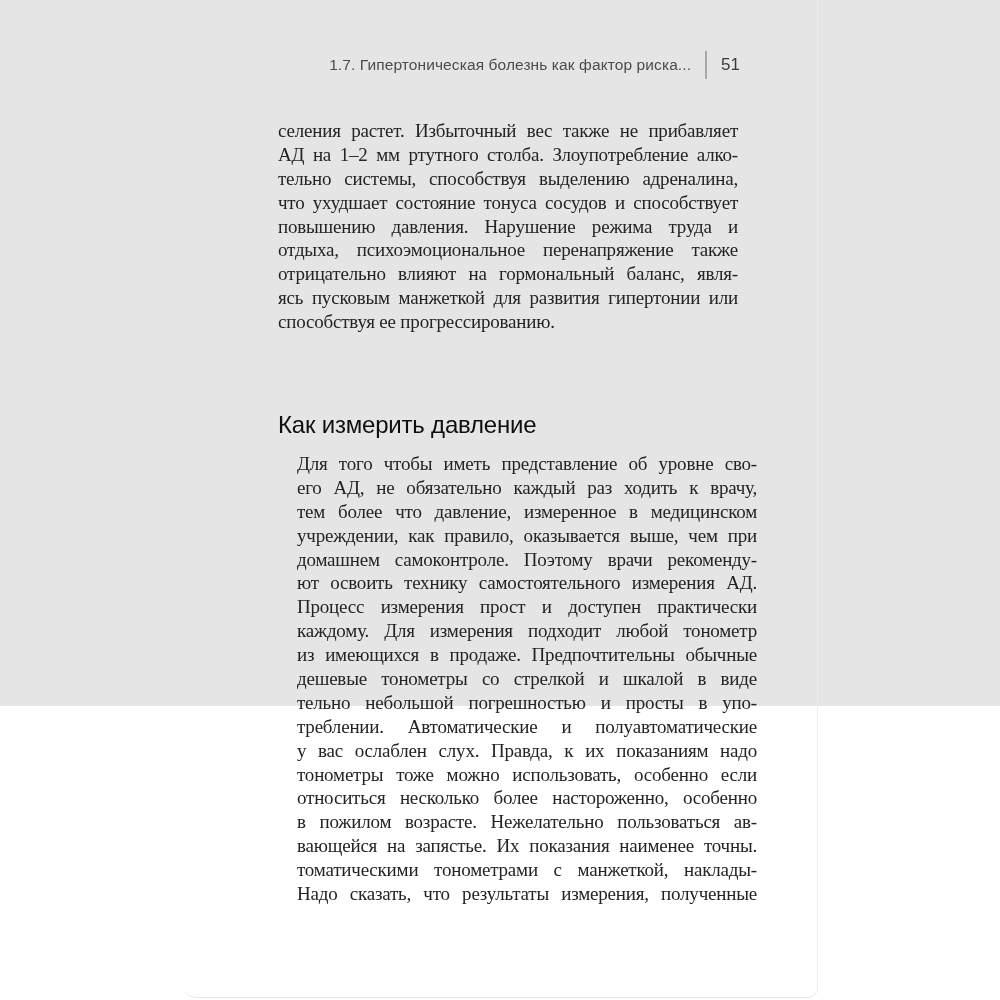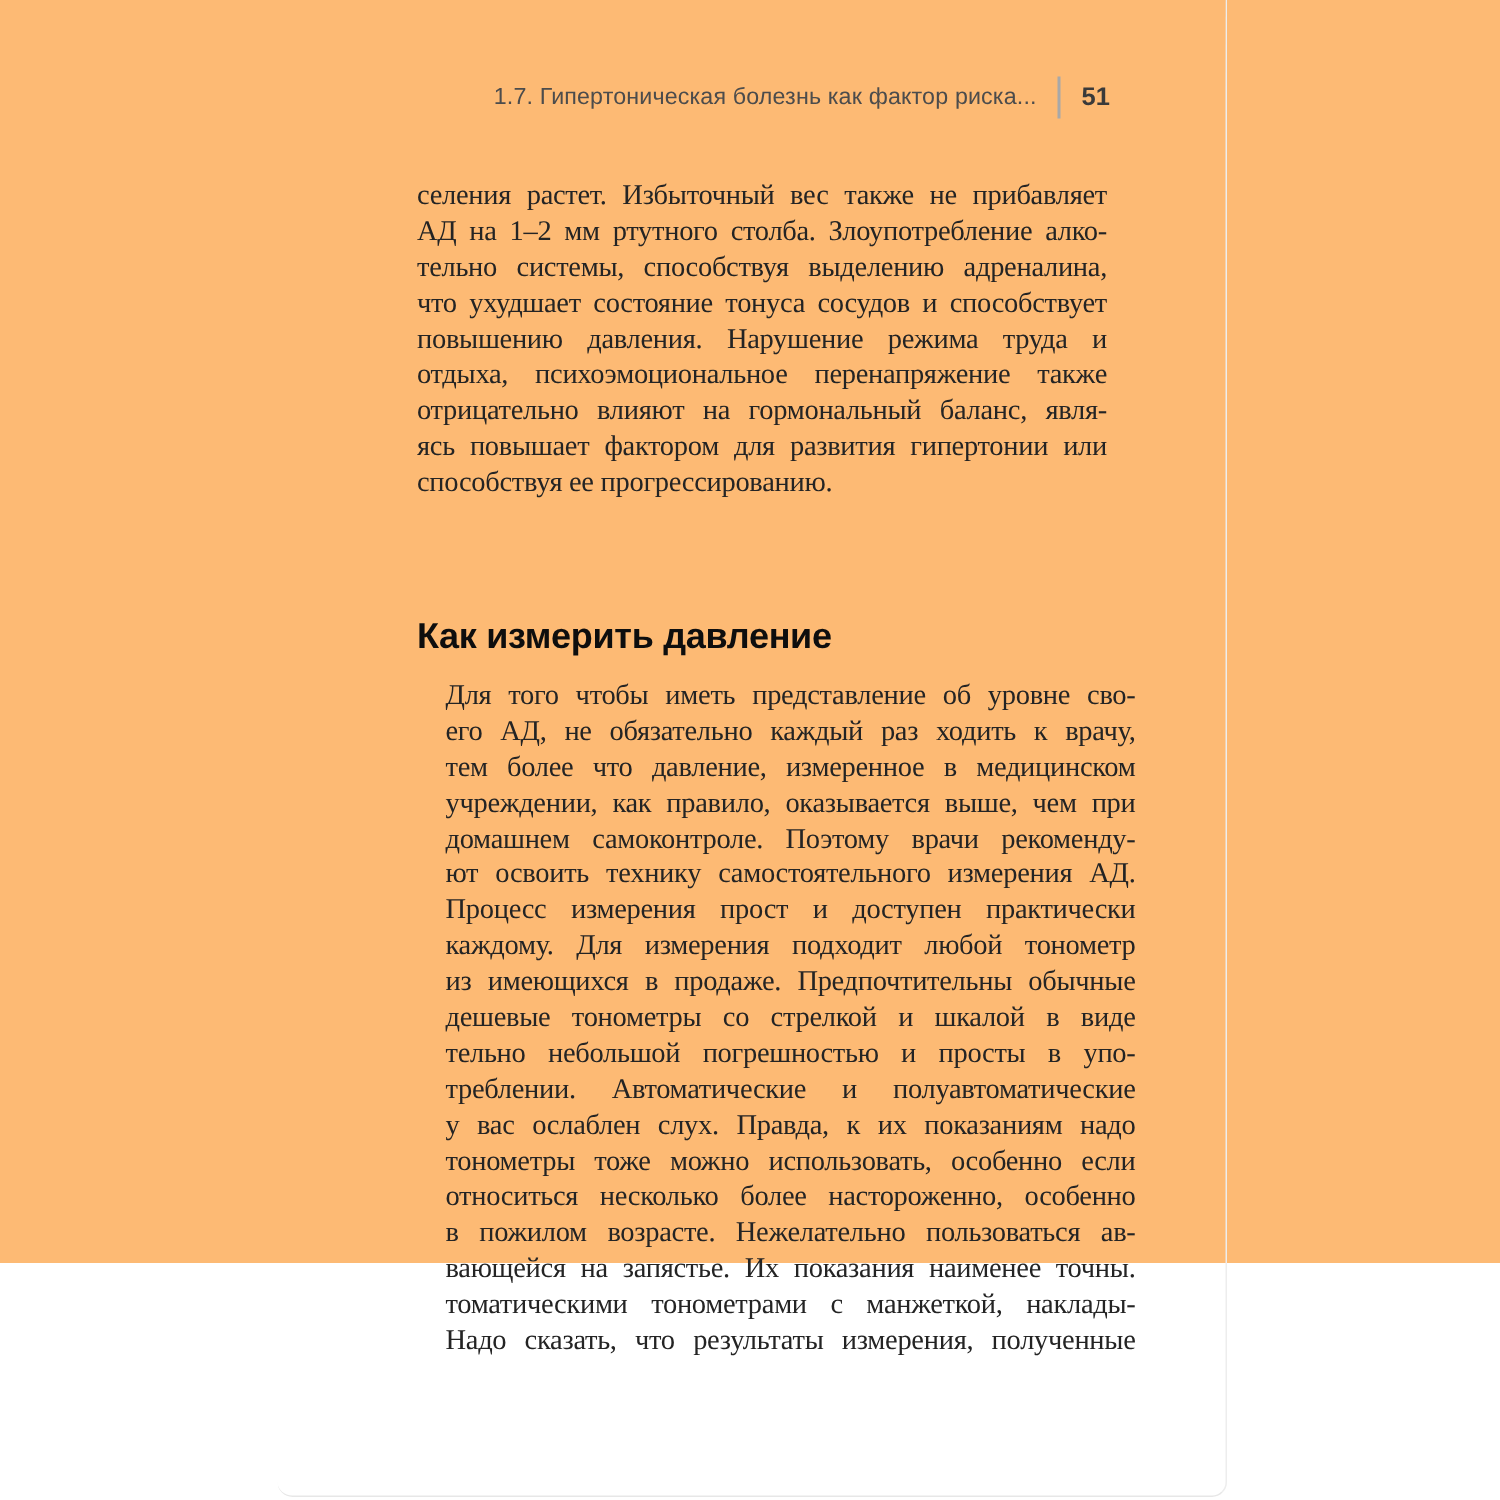--- a/index.html
+++ b/index.html
@@ -7,22 +7,22 @@
     padding: 0;
     width: 1000px;
     height: 1000px;
     background: #ffffff;
     overflow: hidden;
     font-family: "Liberation Serif", serif;
   }
   .page {
     position: relative;
     width: 1000px;
-    height: 842px;
-    background: #fdba74;
+    height: 706px;
+    background: #e5e5e5;
   }
   
   .page-edge {
     position: absolute;
     left: 185px;
     top: -12px;
     width: 632px;
     height: 1009px;
     border-right: 1px solid #ededed;
     border-bottom: 1px solid #e7e7e7;
@@ -47,21 +47,21 @@
     letter-spacing: 0.1px;
     white-space: nowrap;
   }
   .running-head .vsep {
     width: 2px;
     height: 28px;
     background: #a8a8a8;
   }
   .running-head .pageno {
     font-size: 17px;
-    font-weight: bold;
+    font-weight: normal;
     color: #3a3a3a;
   }
   .bodytext {
     position: absolute;
     left: 278px;
     width: 460px;
     color: #242424;
     font-size: 19px;
     letter-spacing: -0.2px;
   }
@@ -77,21 +77,21 @@
   }
   .tline-last {
     text-align-last: left;
   }
   .section-heading {
     position: absolute;
     left: 278px;
     top: 410px;
     width: 460px;
     font-family: "Liberation Sans", sans-serif;
-    font-weight: bold;
+    font-weight: normal;
     font-size: 24px;
     line-height: 30px;
     color: #0e0e0e;
     letter-spacing: -0.2px;
   }
 </style>
 </head>
 <body>
 
 <div class="page">
@@ -105,21 +105,21 @@
   </div>
 
   <div class="bodytext" id="para1">
       <div class="tline">селения растет. Избыточный вес также не прибавляет</div>
       <div class="tline">АД на 1–2 мм ртутного столба. Злоупотребление алко-</div>
       <div class="tline">тельно системы, способствуя выделению адреналина,</div>
       <div class="tline">что ухудшает состояние тонуса сосудов и способствует</div>
       <div class="tline">повышению давления. Нарушение режима труда и</div>
       <div class="tline">отдыха, психоэмоциональное перенапряжение также</div>
       <div class="tline">отрицательно влияют на гормональный баланс, явля-</div>
-      <div class="tline">ясь повышает фактором для развития гипертонии или</div>
+      <div class="tline">ясь пусковым манжеткой для развития гипертонии или</div>
       <div class="tline tline-last">способствуя ее прогрессированию.</div>
     </div>
 
   <h2 class="section-heading" style="margin:0;">Как измерить давление</h2>
 
   <div class="bodytext" id="para2">
       <div class="tline">Для того чтобы иметь представление об уровне сво-</div>
       <div class="tline">его АД, не обязательно каждый раз ходить к врачу,</div>
       <div class="tline">тем более что давление, измеренное в медицинском</div>
       <div class="tline">учреждении, как правило, оказывается выше, чем при</div>

